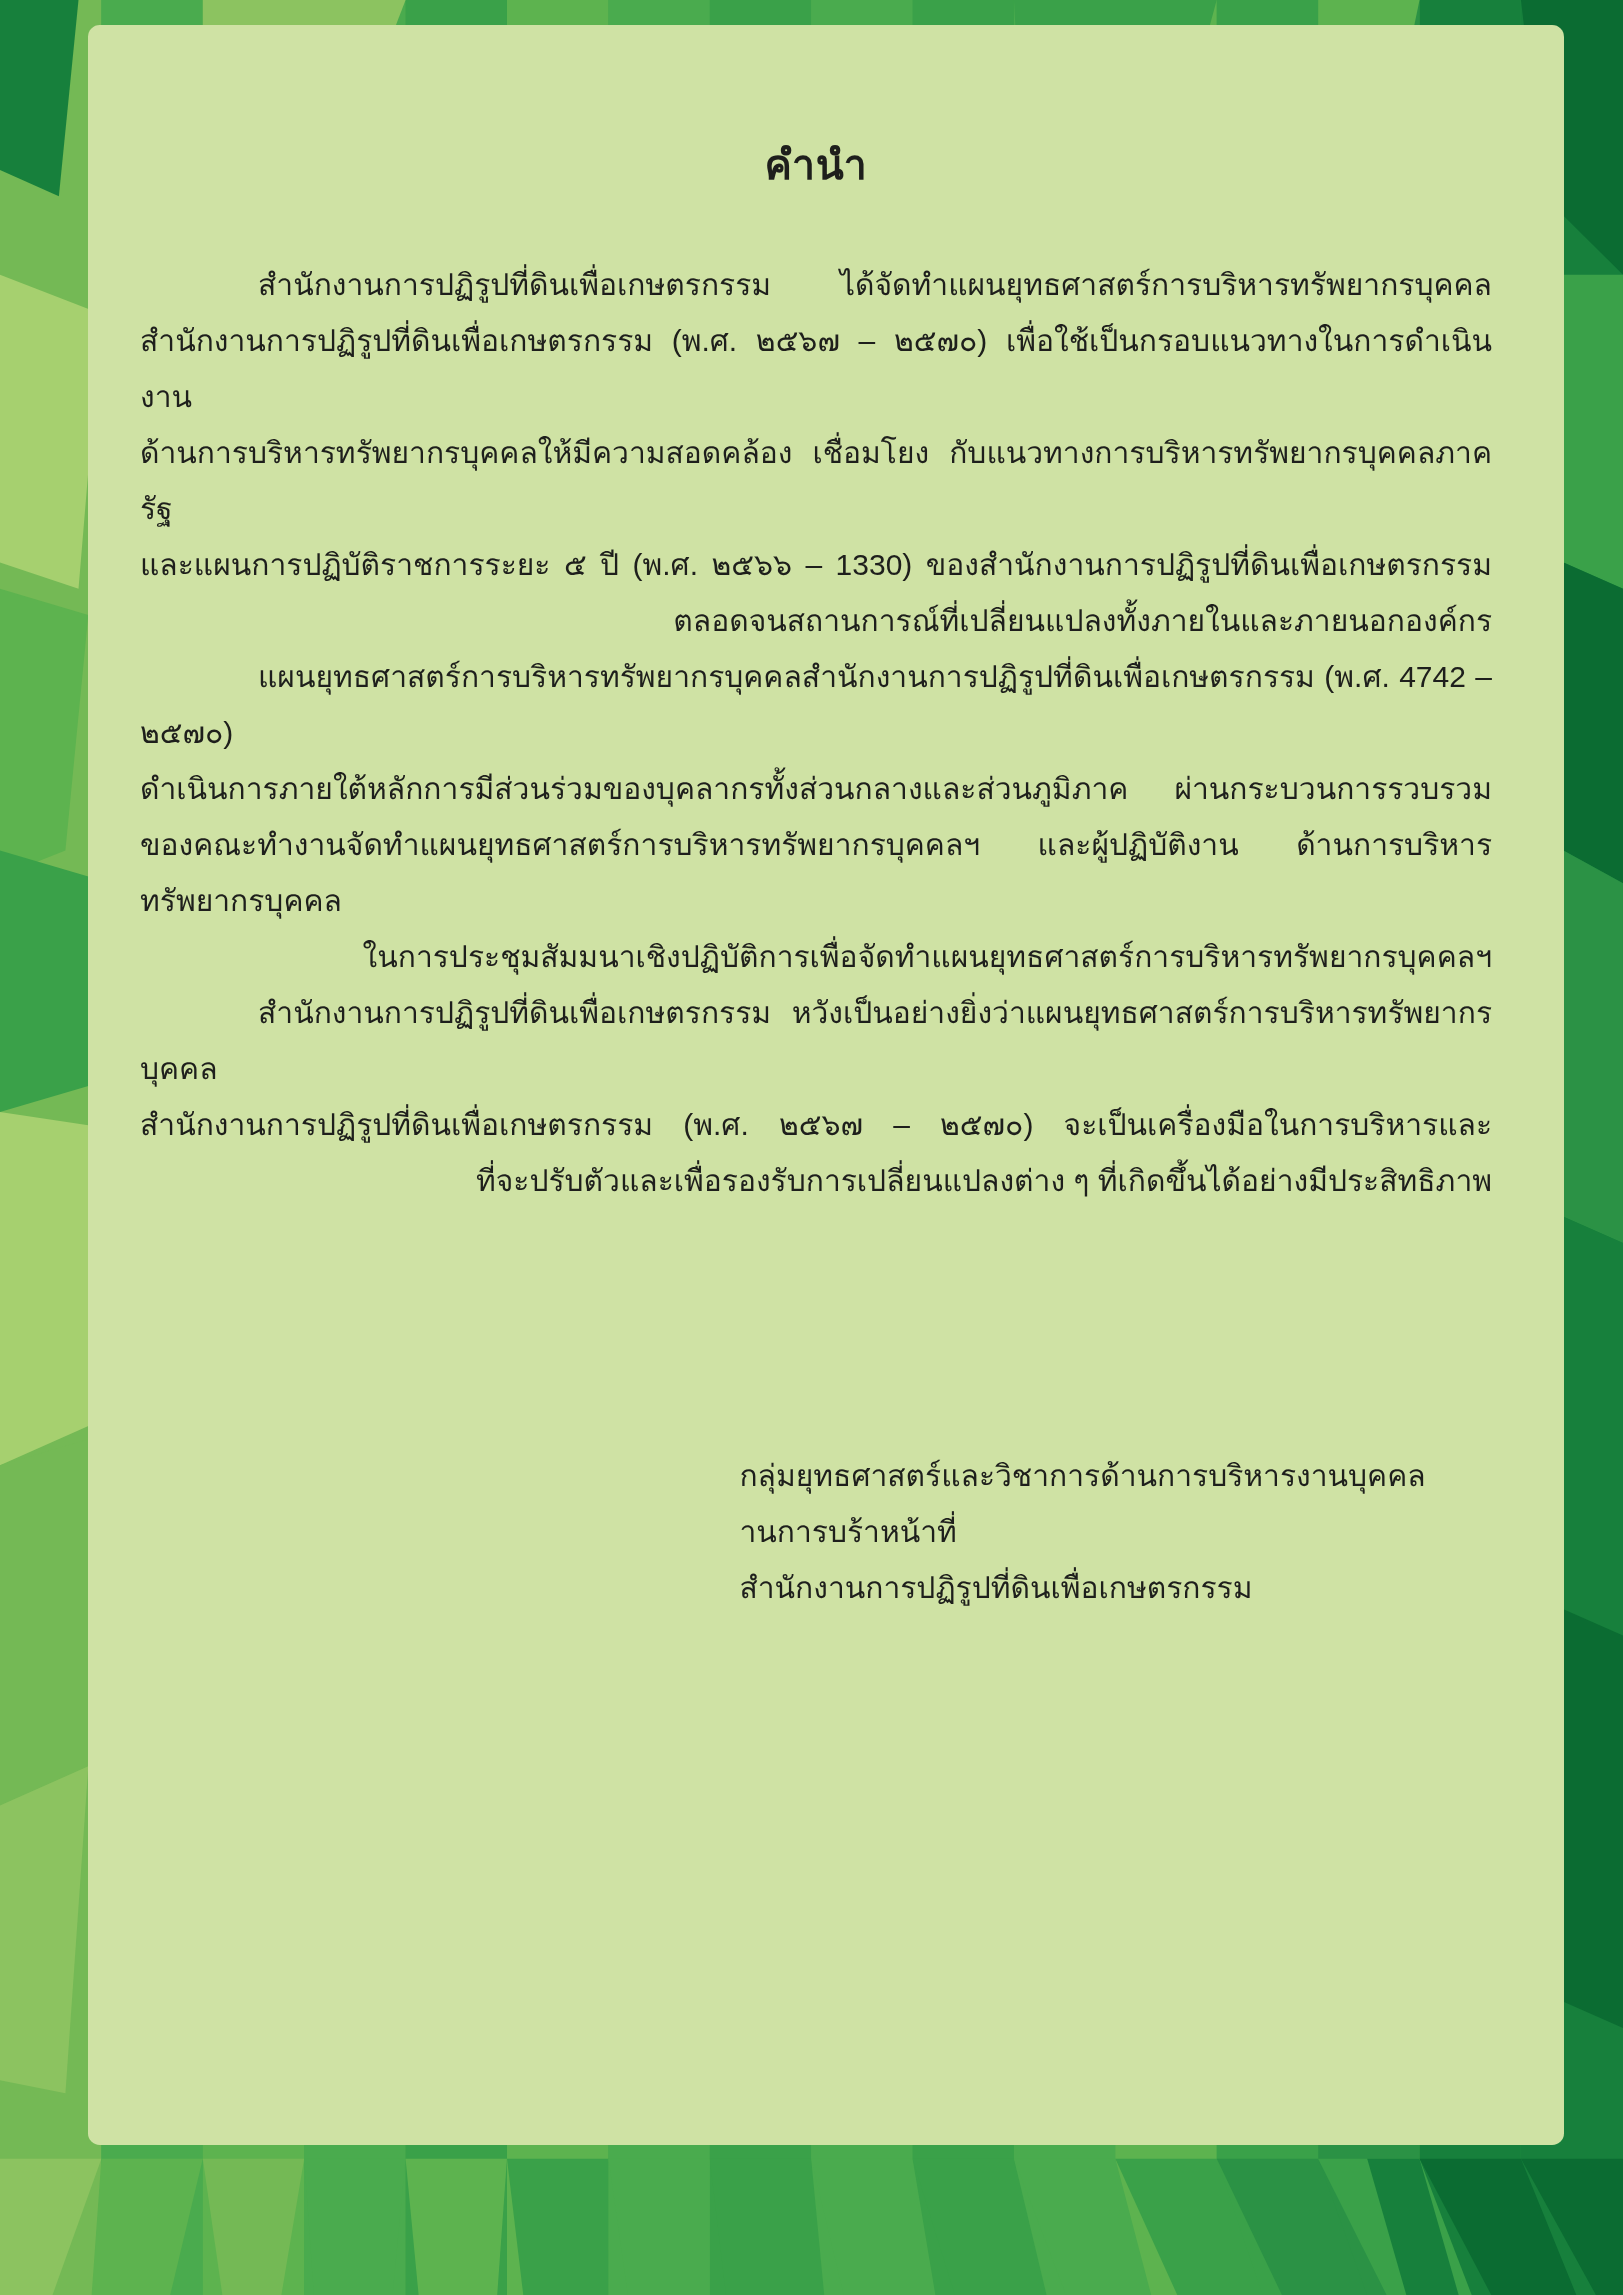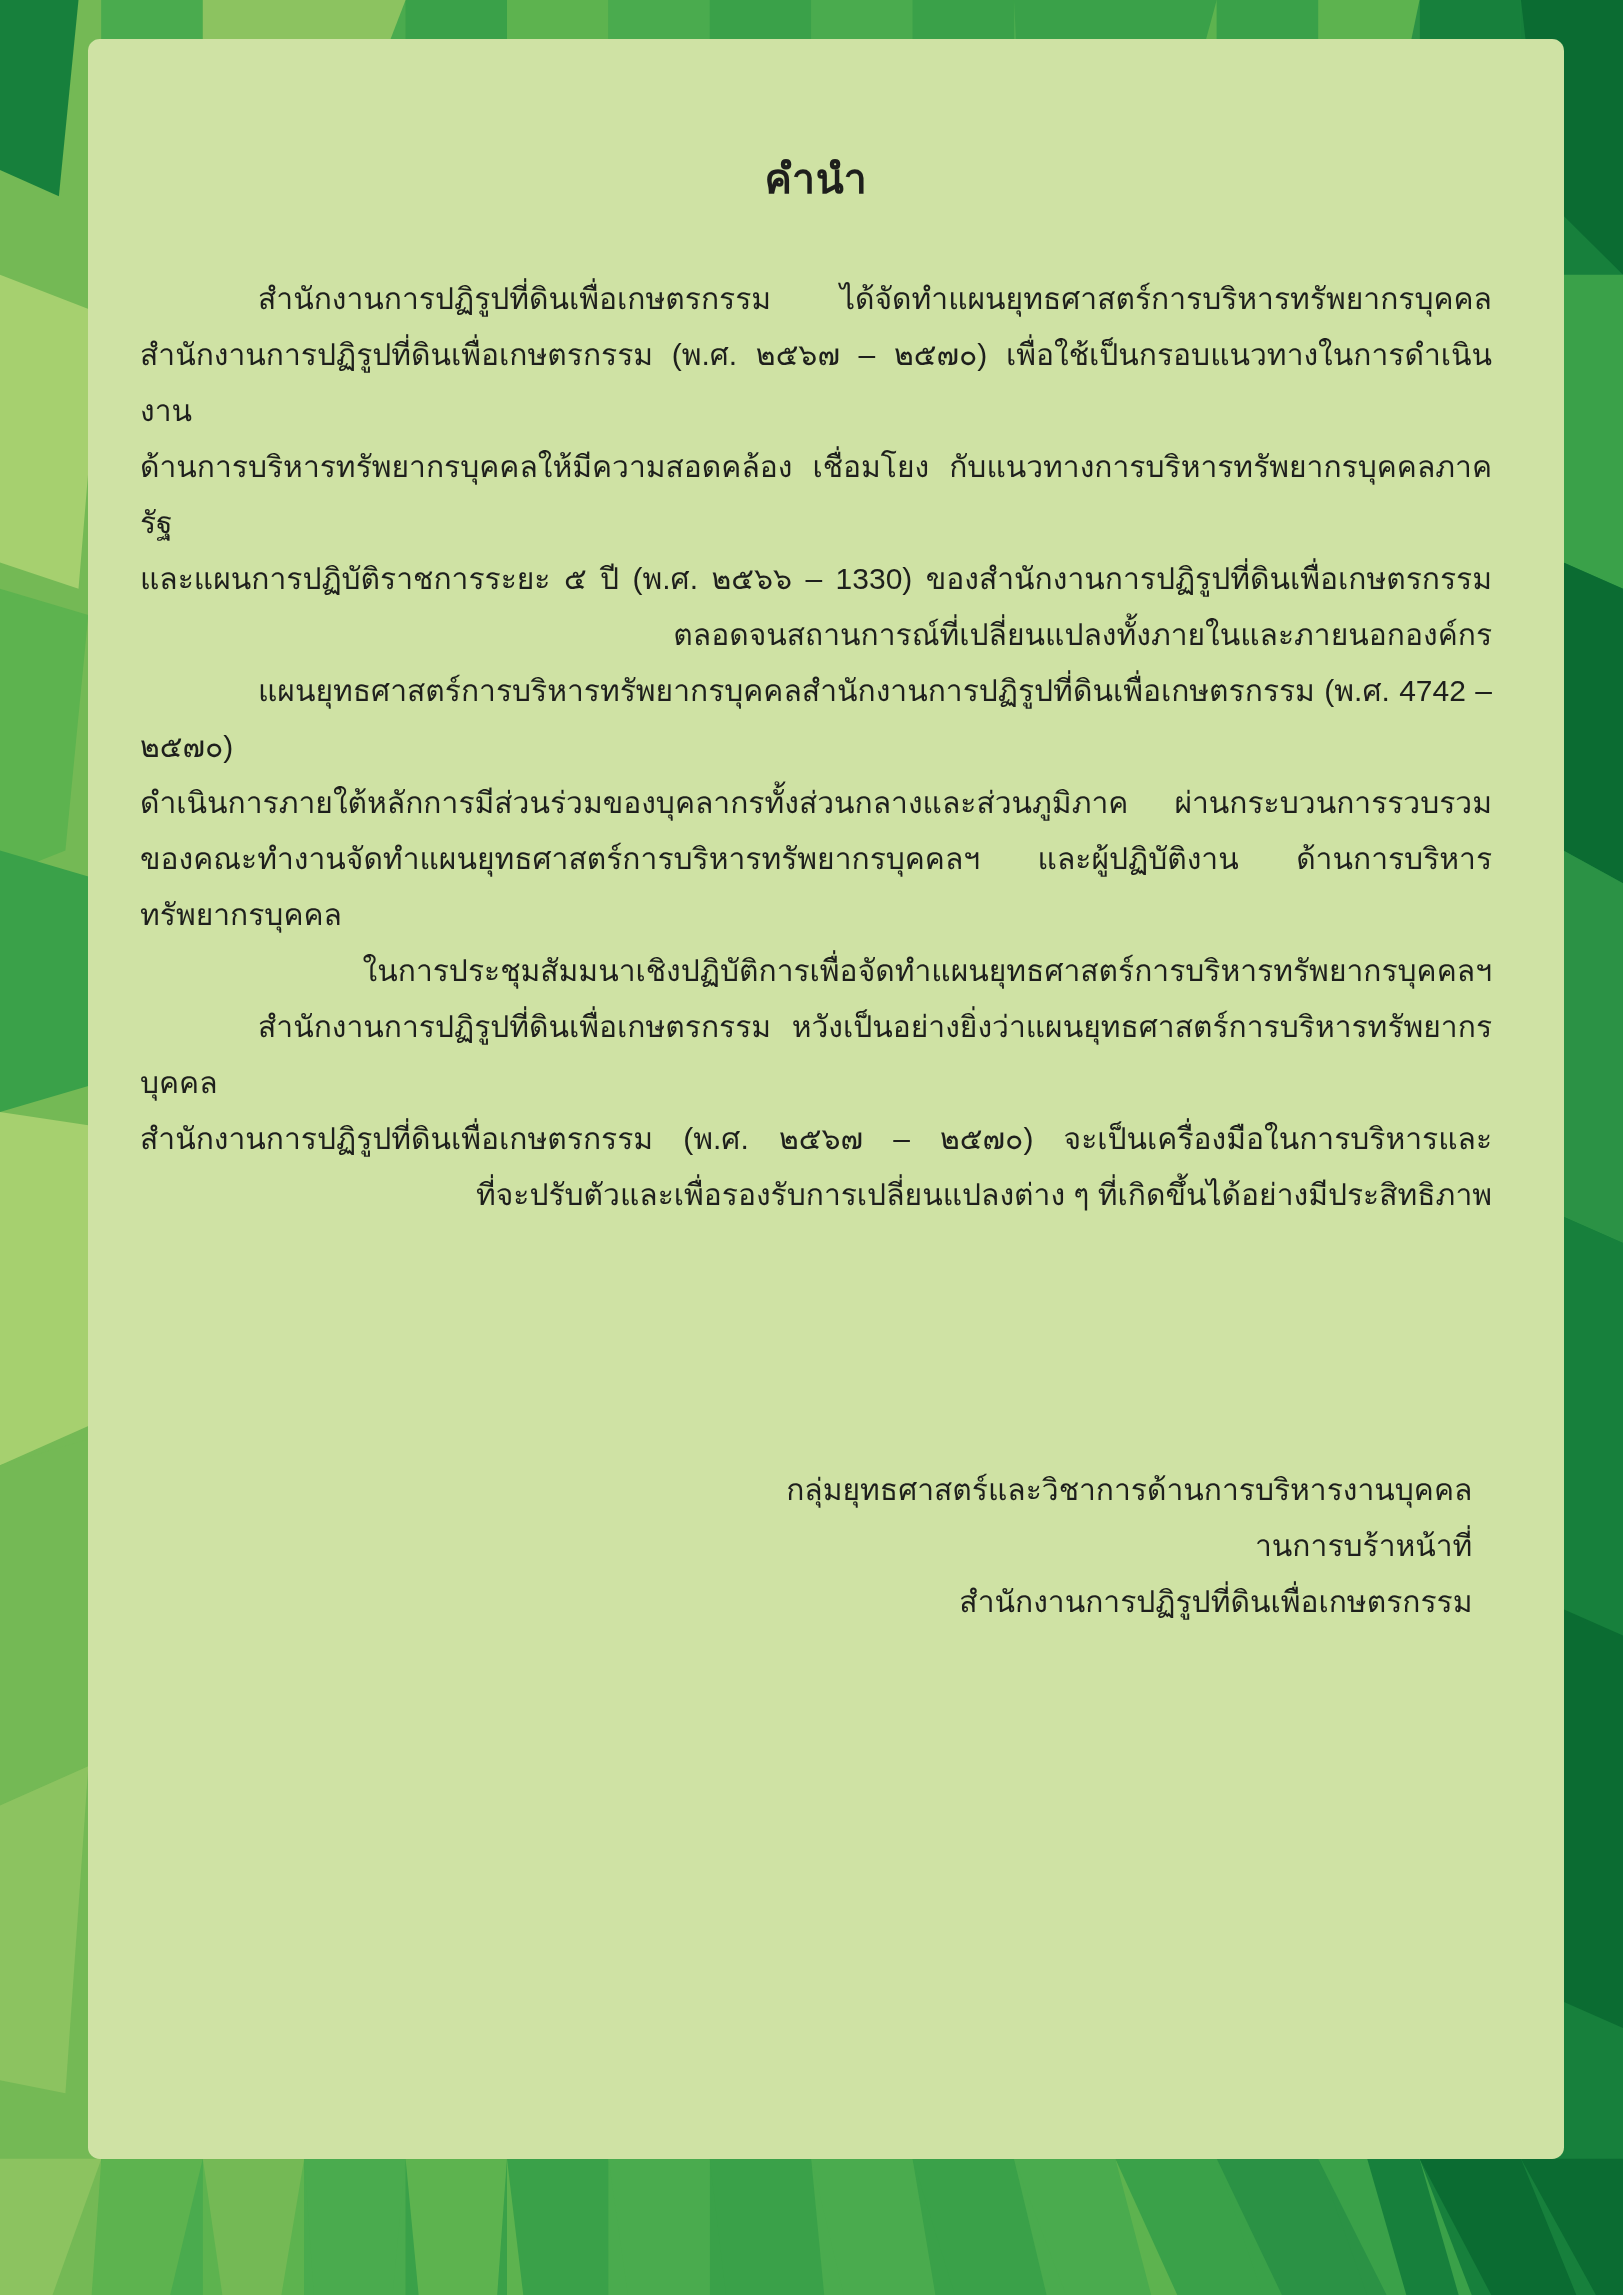--- a/index.html
+++ b/index.html
@@ -16,21 +16,21 @@
     color:var(--text);
     overflow:hidden;
     background:var(--g4);
   }
   .bg{position:absolute;inset:0;z-index:0;}
   .g0{fill:var(--g0)} .g1{fill:var(--g1)} .g2{fill:var(--g2)} .g3{fill:var(--g3)}
   .g4{fill:var(--g4)} .g5{fill:var(--g5)} .g6{fill:var(--g6)} .g7{fill:var(--g7)} .g8{fill:var(--g8)}
 
   .card{
     position:absolute;
-    left:88px; top:39px;
+    left:88px; top:25px;
     width:1476px; height:2120px;
     background:var(--card-bg);
     border-radius:11.8px;
     z-index:1;
     padding:111px 72px 0 52px;
   }
   .doc-title{
     text-align:center;
     font-size:41px;
     font-weight:bold;
@@ -52,21 +52,21 @@
     text-align-last:justify;
   }
   .line.indent{
     text-indent:118px;
   }
   .signature{
     margin-top:239px;
     margin-left:auto;
     margin-right:19.6px;
     width:733px;
-    text-align:right;
+    text-align:left;
     font-size:30px;
     line-height:56px;
   }
 </style>
 </head>
 <body>
 
 <svg class="bg" viewBox="0 0 2481 3509" preserveAspectRatio="none" aria-hidden="true">
   <rect class="g4" x="0" y="0" width="2481" height="3509"></rect>
 

